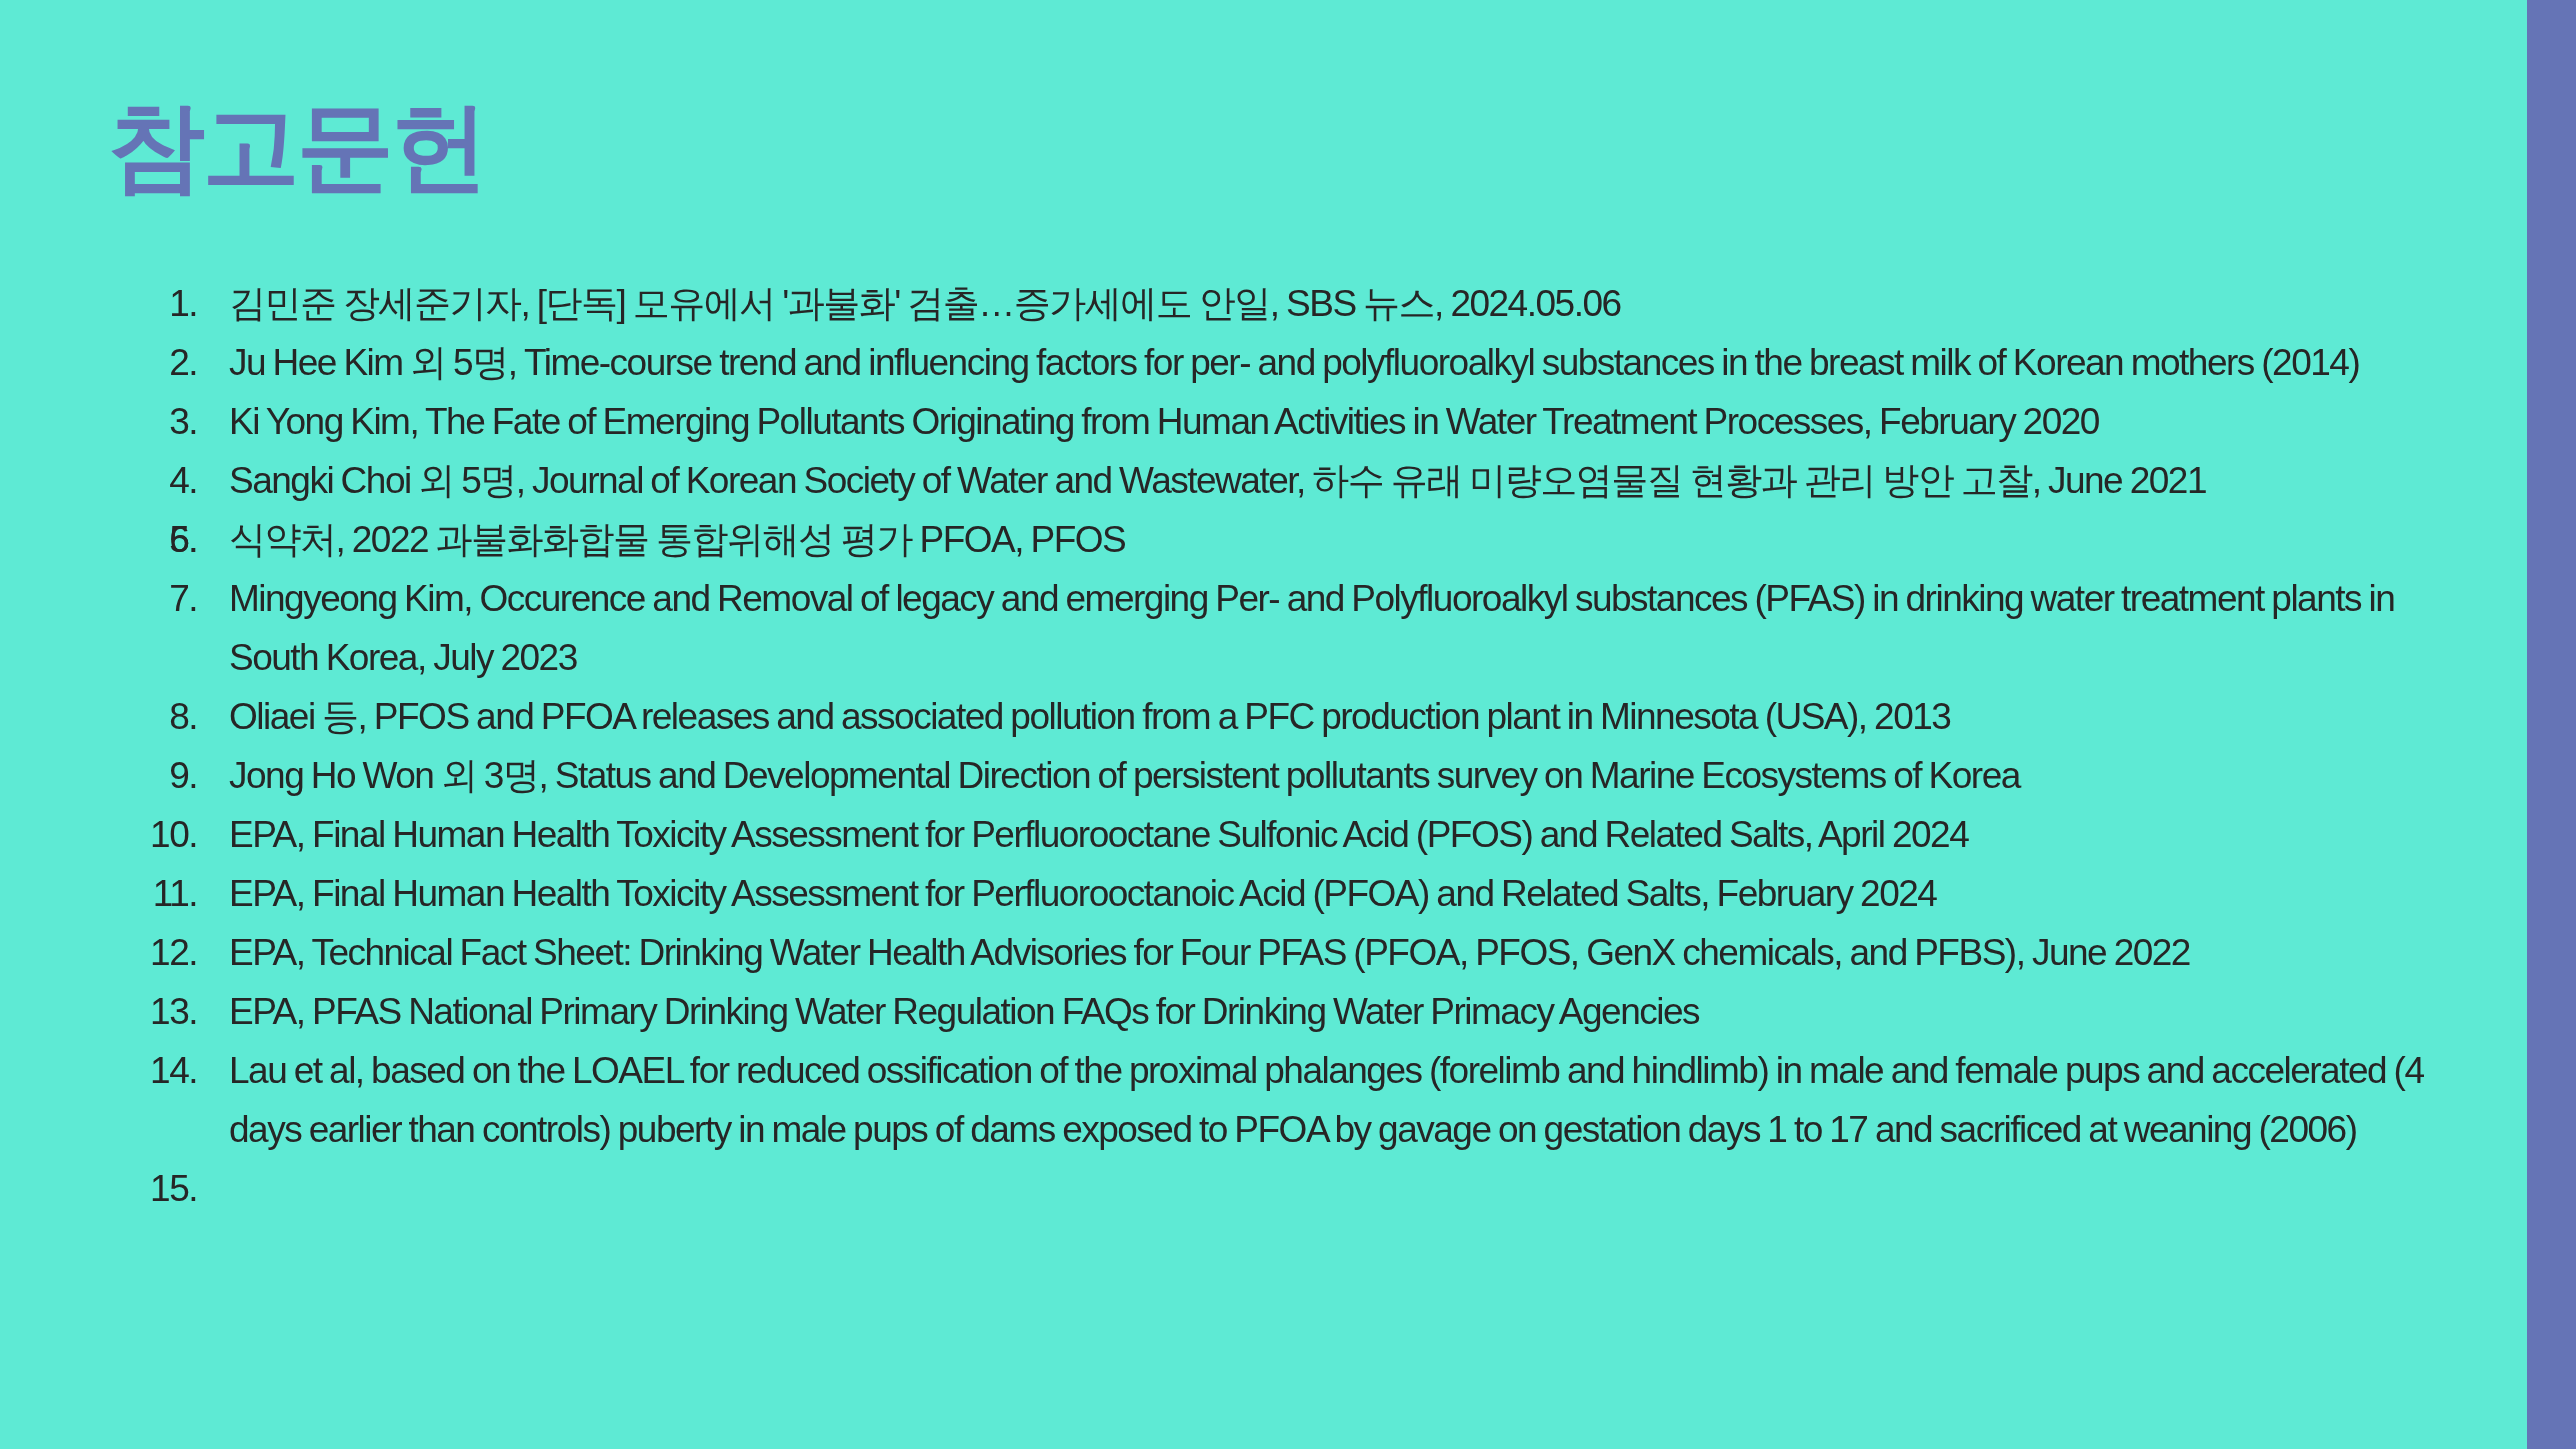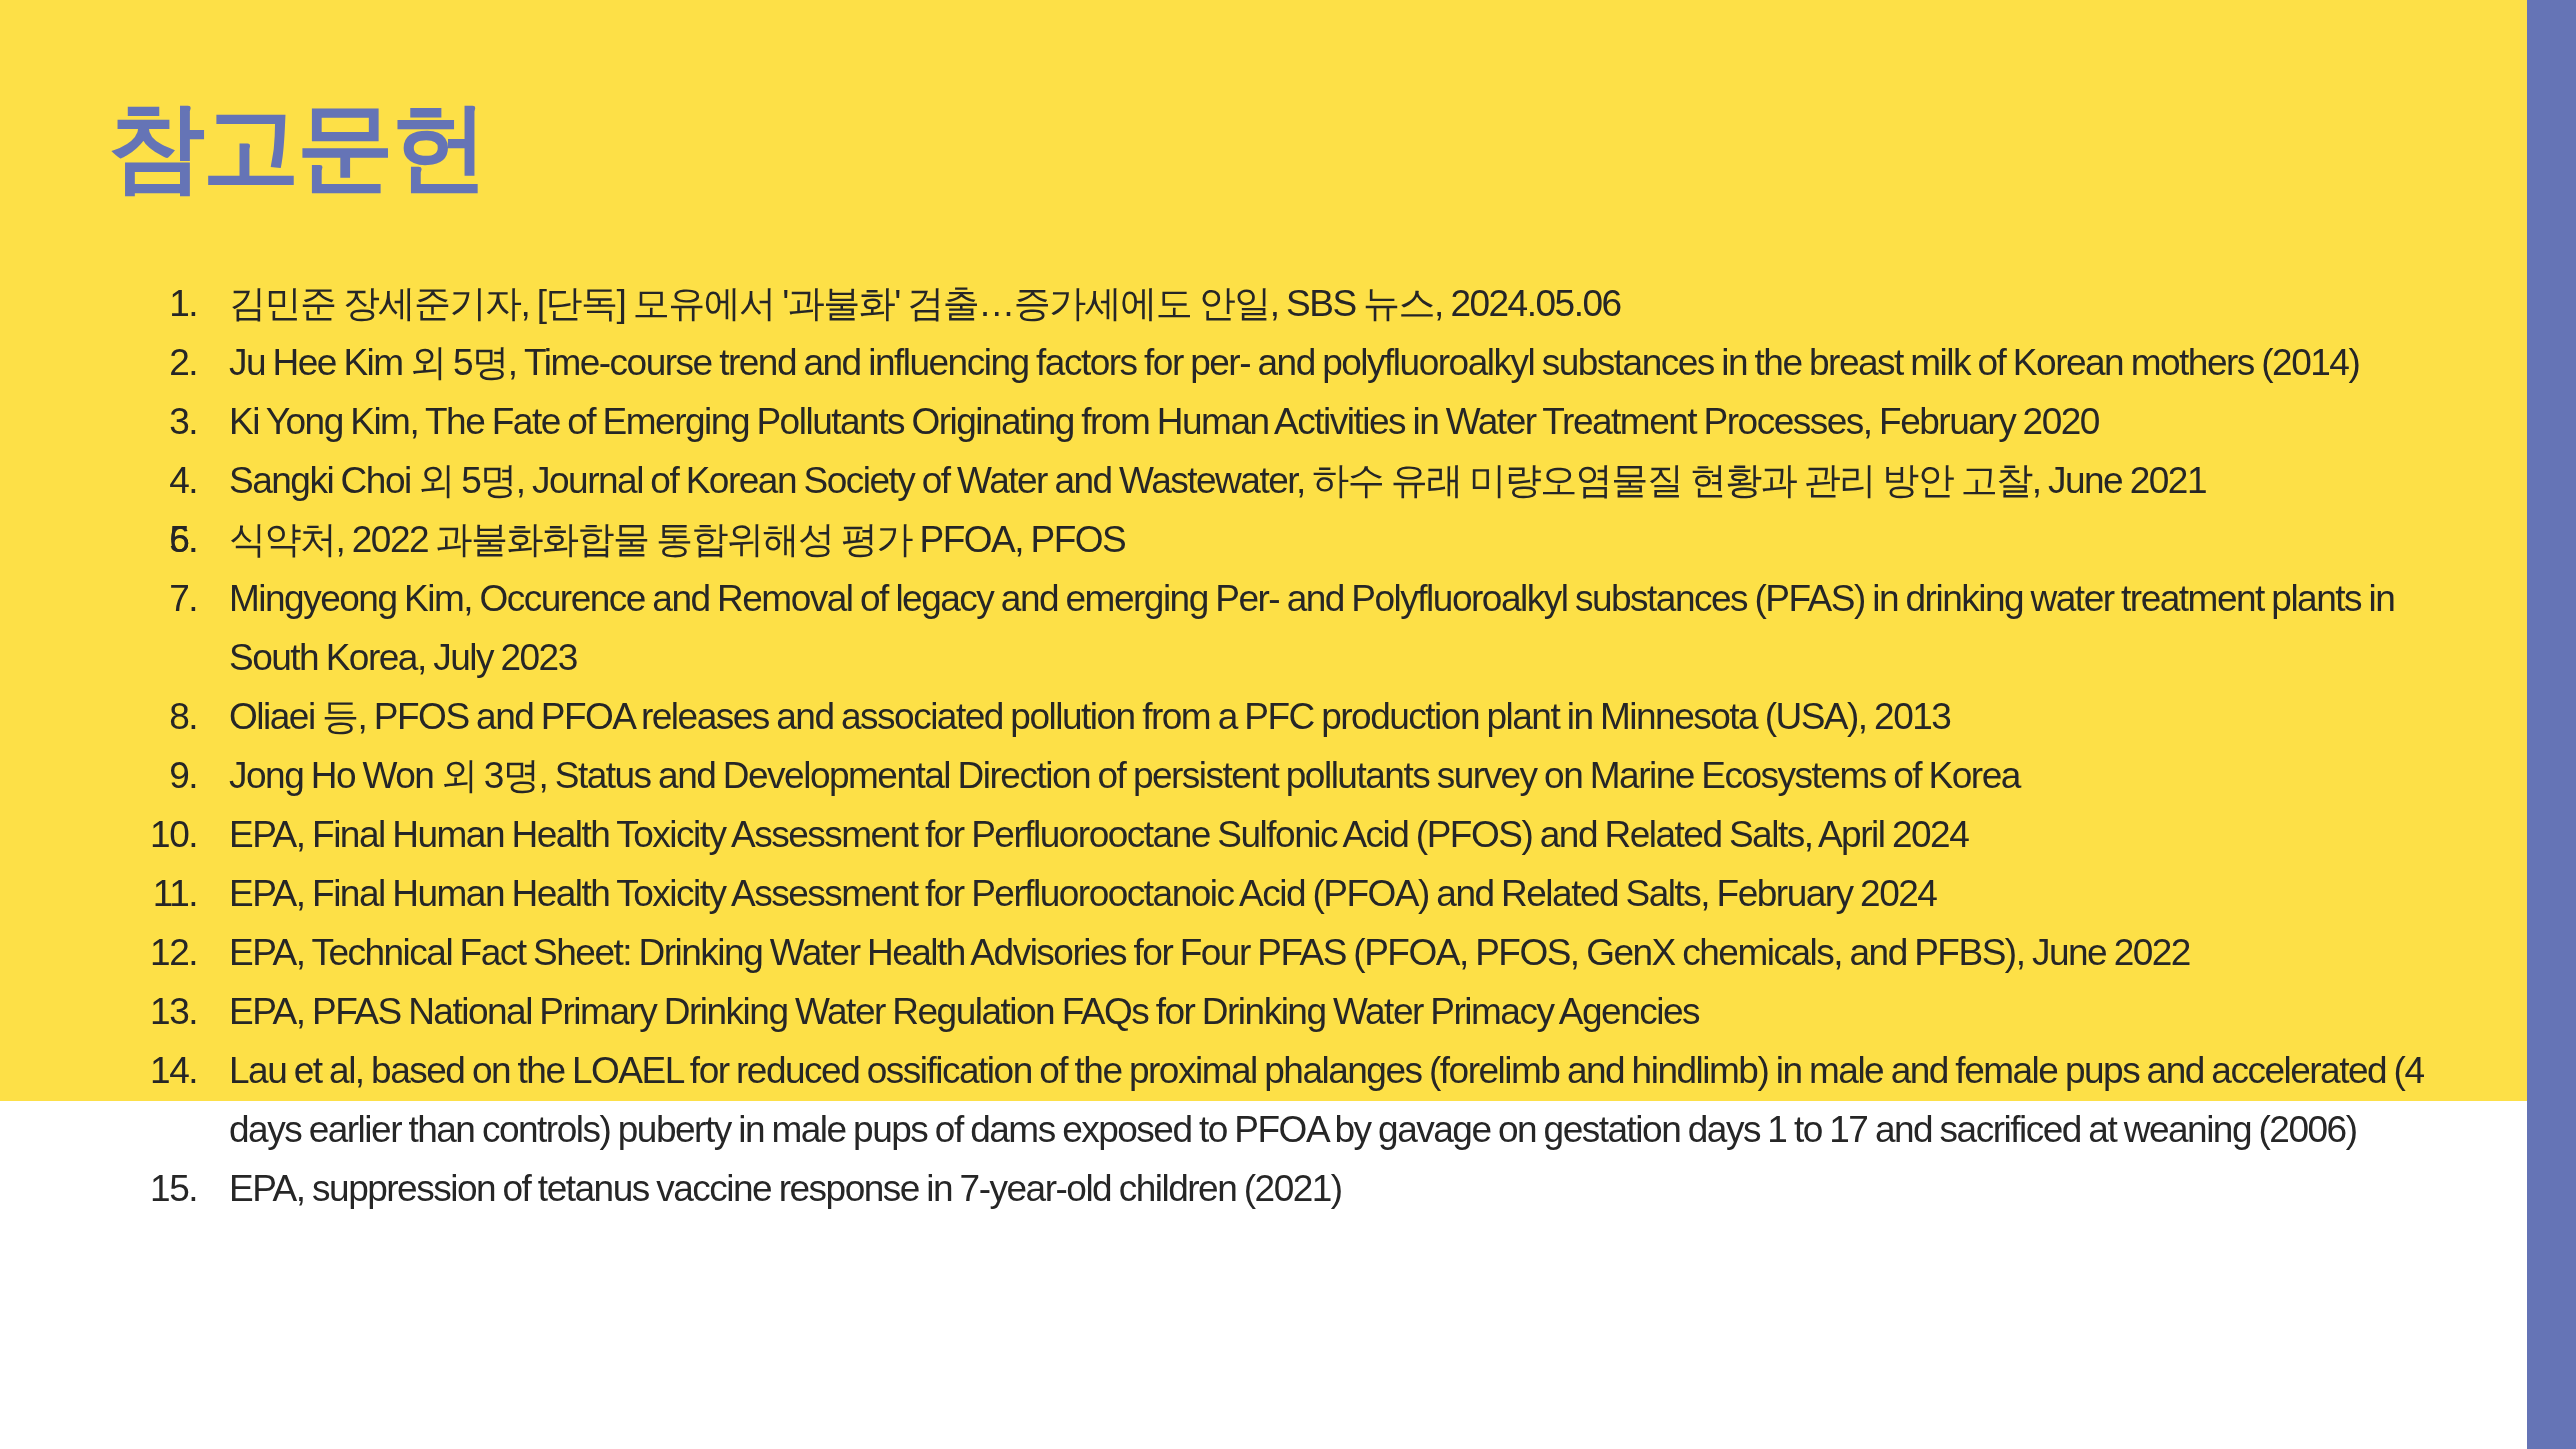--- a/index.html
+++ b/index.html
@@ -11,22 +11,22 @@
     width: 2576px;
     height: 1449px;
     position: relative;
     overflow: hidden;
     font-family: "Liberation Sans", "DejaVu Sans", sans-serif;
   }
   .slide {
     position: absolute;
     left: 0; top: 0;
     width: 2576px;
-    height: 1101px;
-    background: #fde047;
+    height: 1449px;
+    background: #5eead4;
   }
   .side-bar {
     position: absolute;
     left: 2527px;
     top: 0;
     width: 49px;
     height: 1449px;
     background: #6574B6;
   }
   .title {
@@ -130,19 +130,18 @@
     <li class="ref-item">
       <span class="ref-num">13.</span>
       <span class="ref-text">EPA, PFAS National Primary Drinking Water Regulation FAQs for Drinking Water Primacy Agencies</span>
     </li>
     <li class="ref-item">
       <span class="ref-num">14.</span>
       <span class="ref-text">Lau et al, based on the LOAEL for reduced ossification of the proximal phalanges (forelimb and hindlimb) in male and female pups and accelerated (4 days earlier than controls) puberty in male pups of dams exposed to PFOA by gavage on gestation days 1 to 17 and sacrificed at weaning (2006)</span>
     </li>
     <li class="ref-item">
       <span class="ref-num">15.</span>
-      <span class="ref-text">EPA, suppression of tetanus vaccine response in 7-year-old children (2021)</span>
     </li>
   </ol>
 
   <div class="side-bar"></div>
 </div>
 
 
 </body></html>

